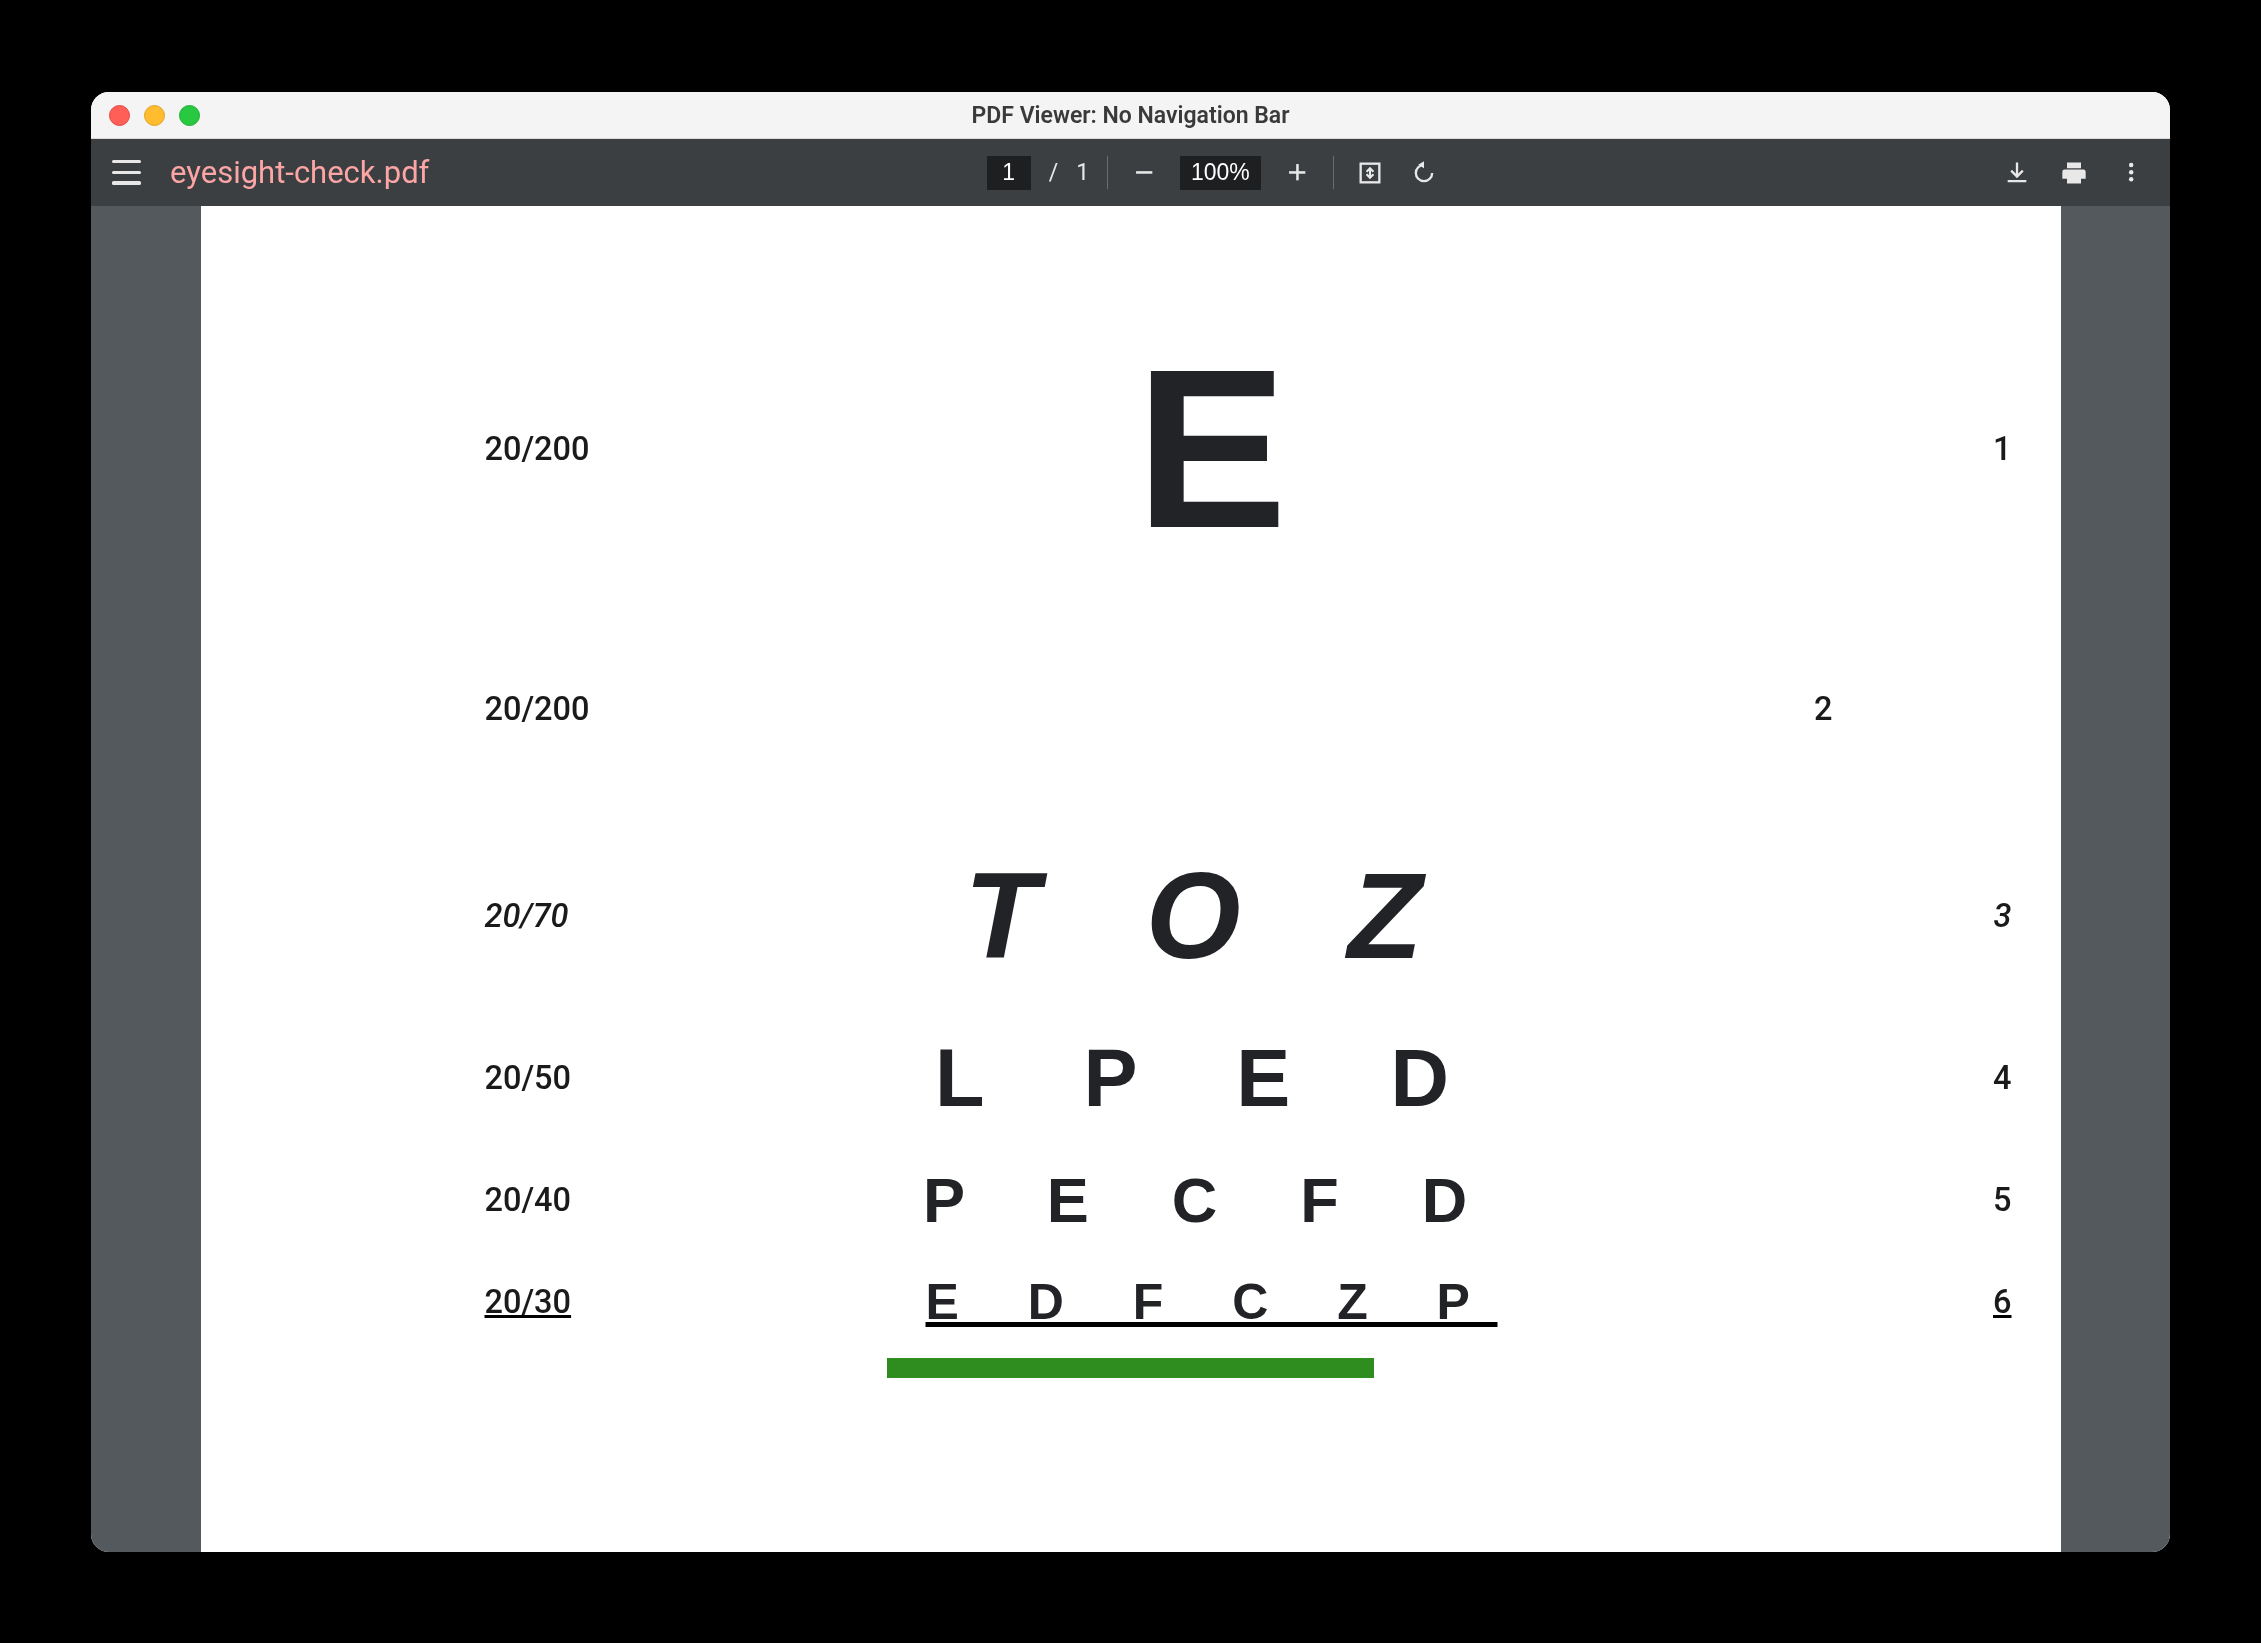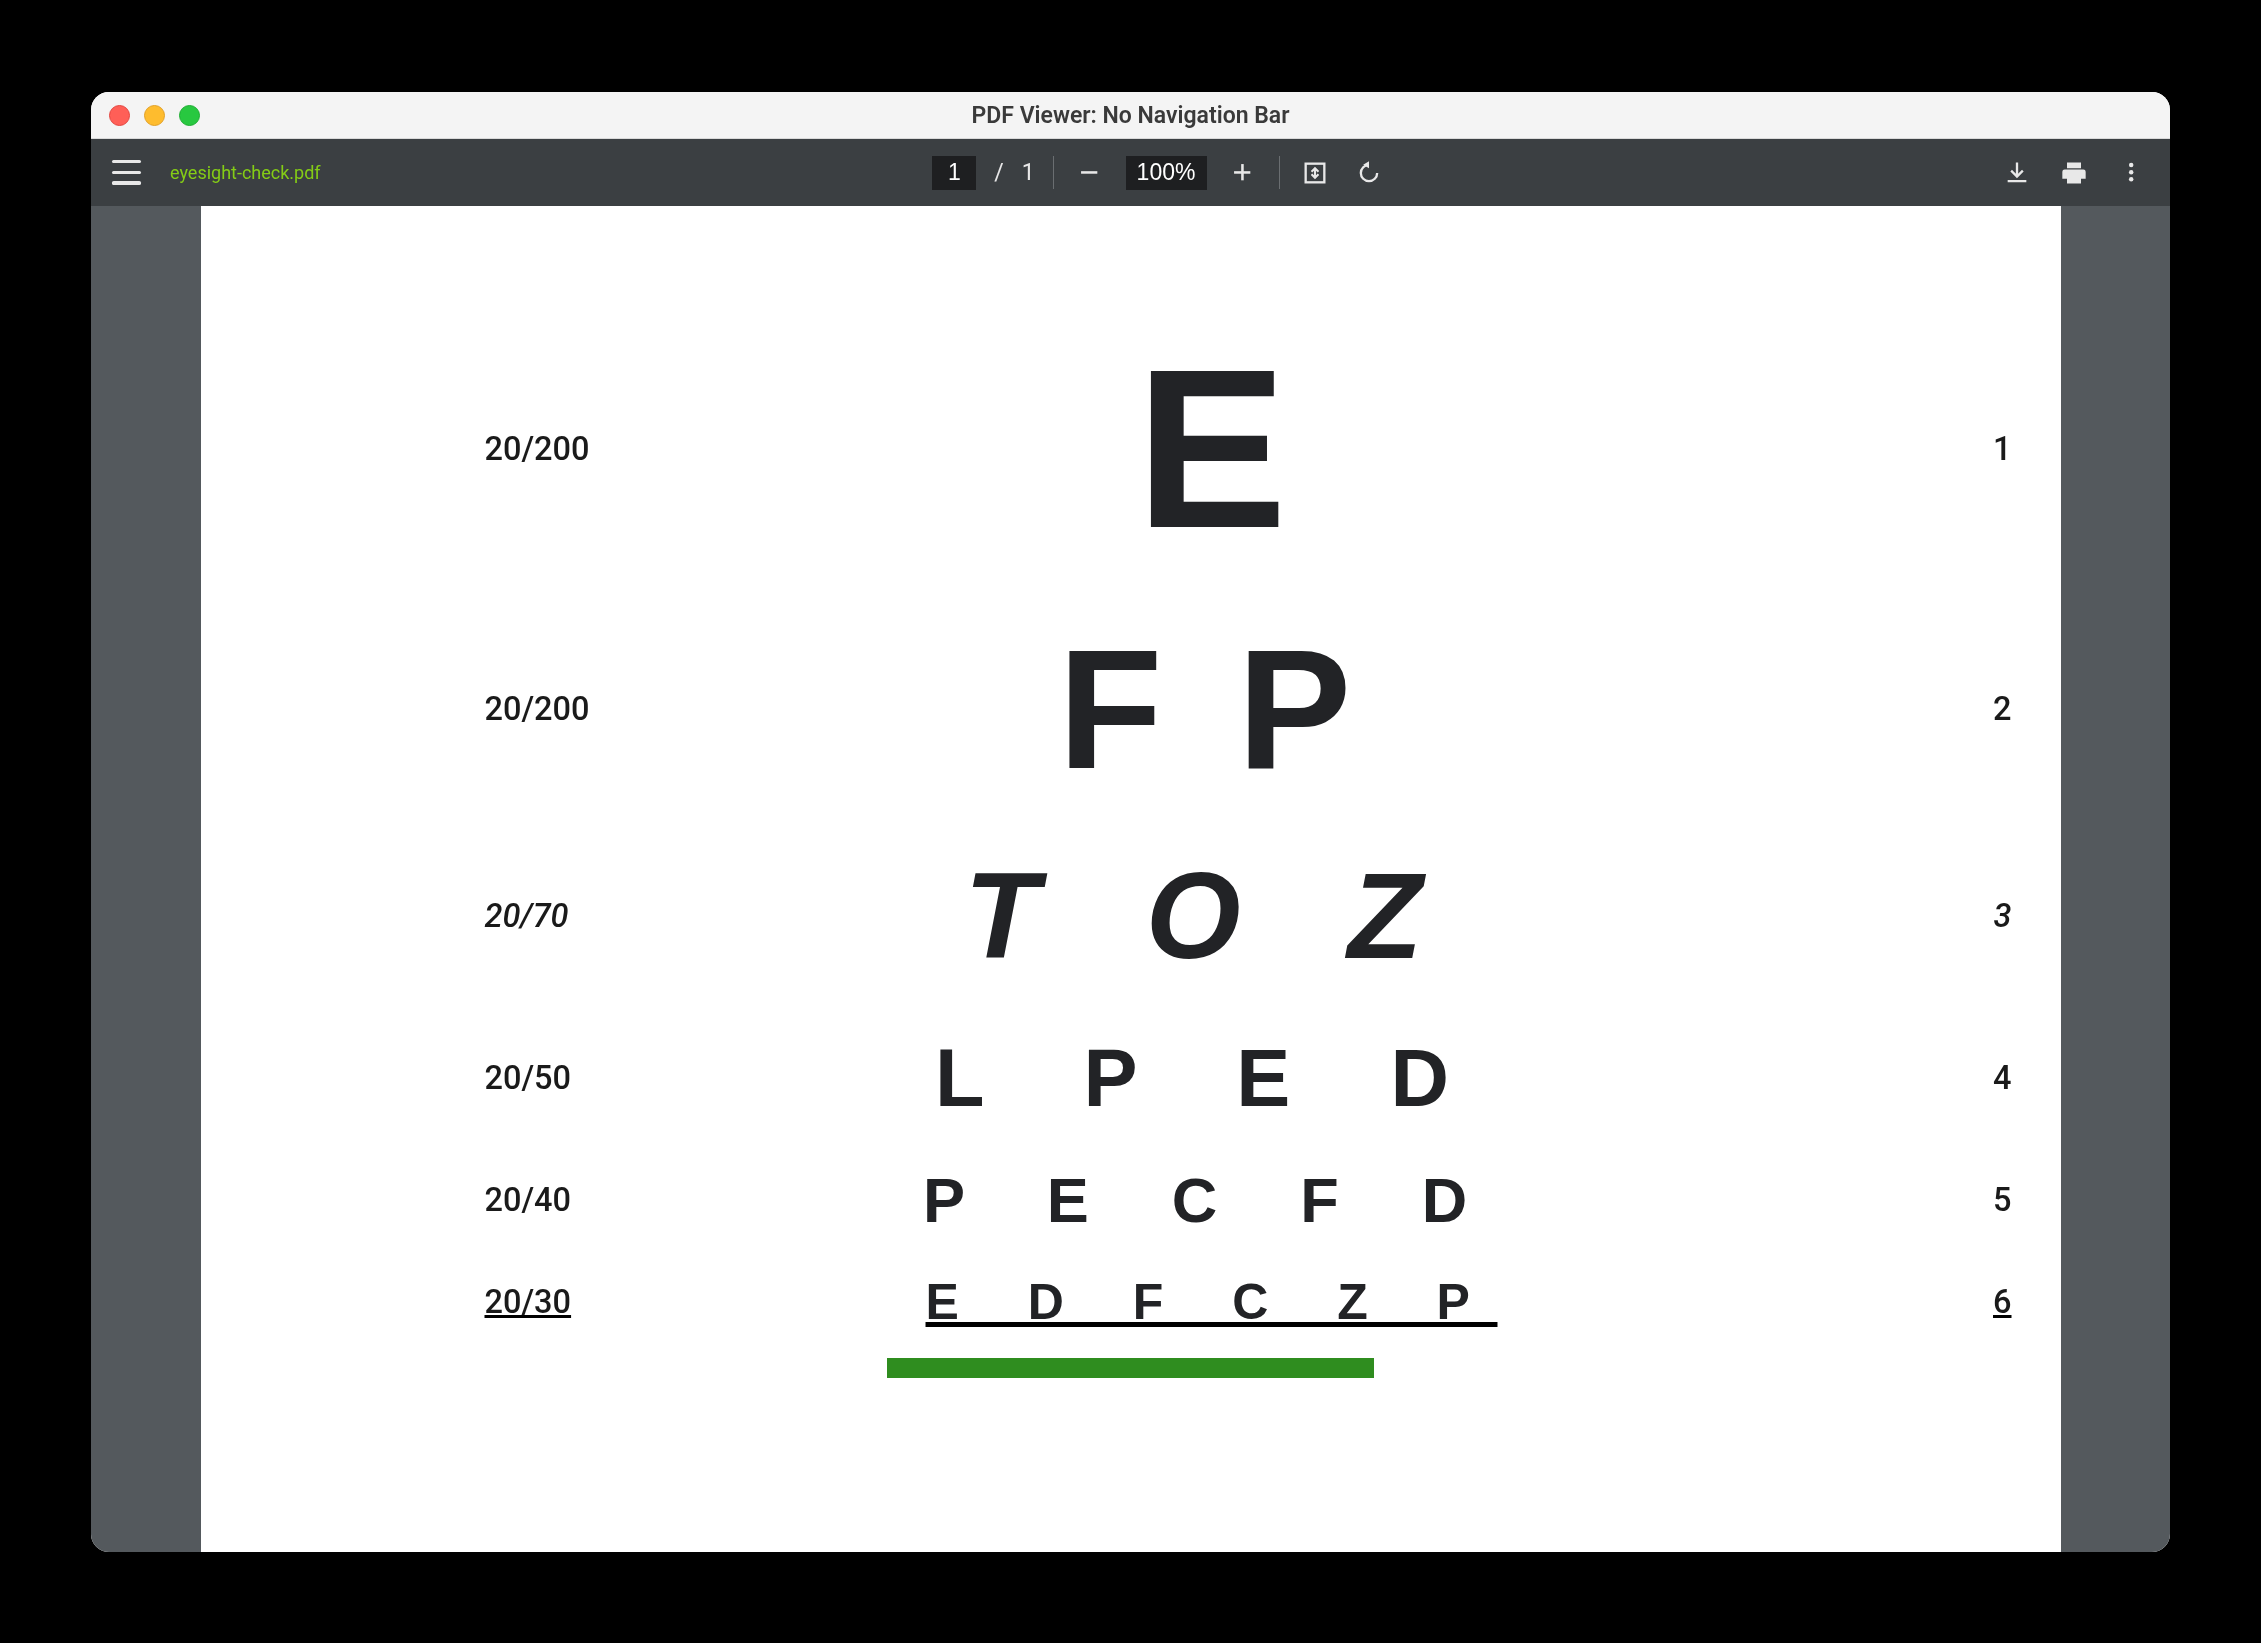--- a/index.html
+++ b/index.html
@@ -69,22 +69,22 @@
   }
   .menu-icon {
     width: 29px; height: 24.4px;
     display: flex; flex-direction: column; justify-content: space-between;
     cursor: pointer;
   }
   .menu-icon span {
     display: block; height: 3.2px; background: #e8e8e8; border-radius: 1.6px;
   }
   .filename {
-    font-size: 18px;
-    color: #84cc16;
+    font-size: 31px;
+    color: #fca5a5;
   }
   .toolbar-center {
     flex: 1;
     display: flex;
     align-items: center;
     justify-content: center;
     gap: 18px;
   }
   .page-input, .zoom-input {
     background: #1e1f21;
@@ -259,21 +259,20 @@
     <div class="page">
 
       <div class="row row1">
         <div class="acuity">20/200</div>
         <div class="letters">E</div>
         <div class="linenum">1</div>
       </div>
 
       <div class="row row2">
         <div class="acuity">20/200</div>
-        <div class="letters">F P</div>
         <div class="linenum">2</div>
       </div>
 
       <div class="row row3">
         <div class="acuity">20/70</div>
         <div class="letters">T O Z</div>
         <div class="linenum">3</div>
       </div>
 
       <div class="row row4">

